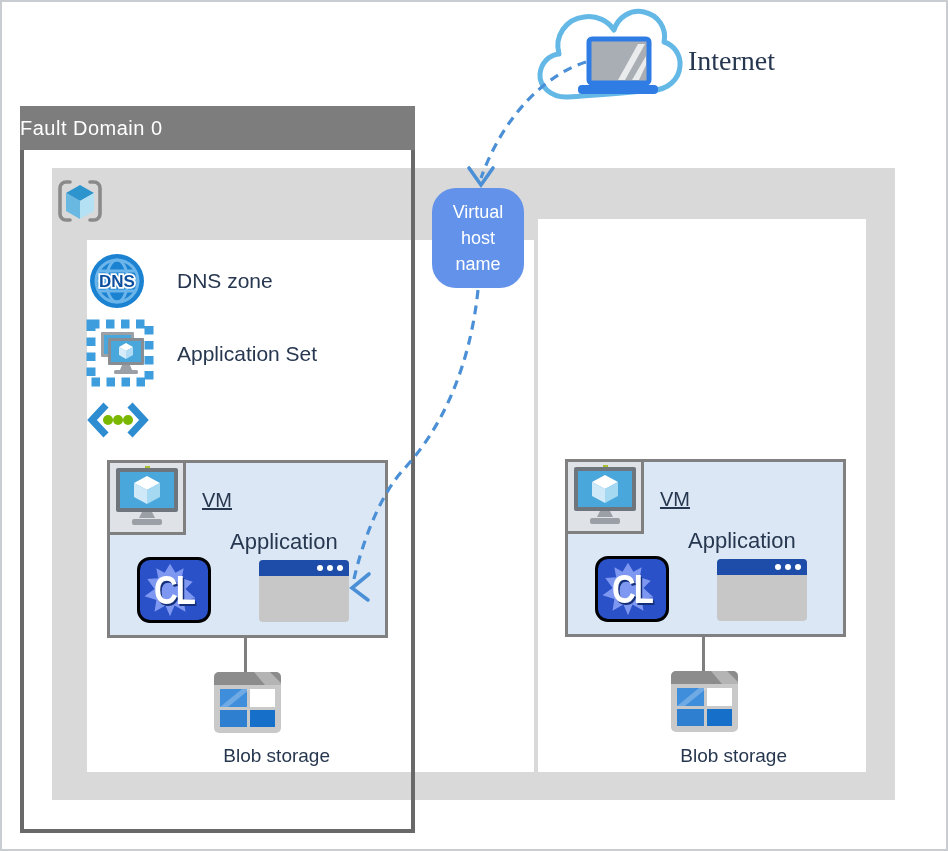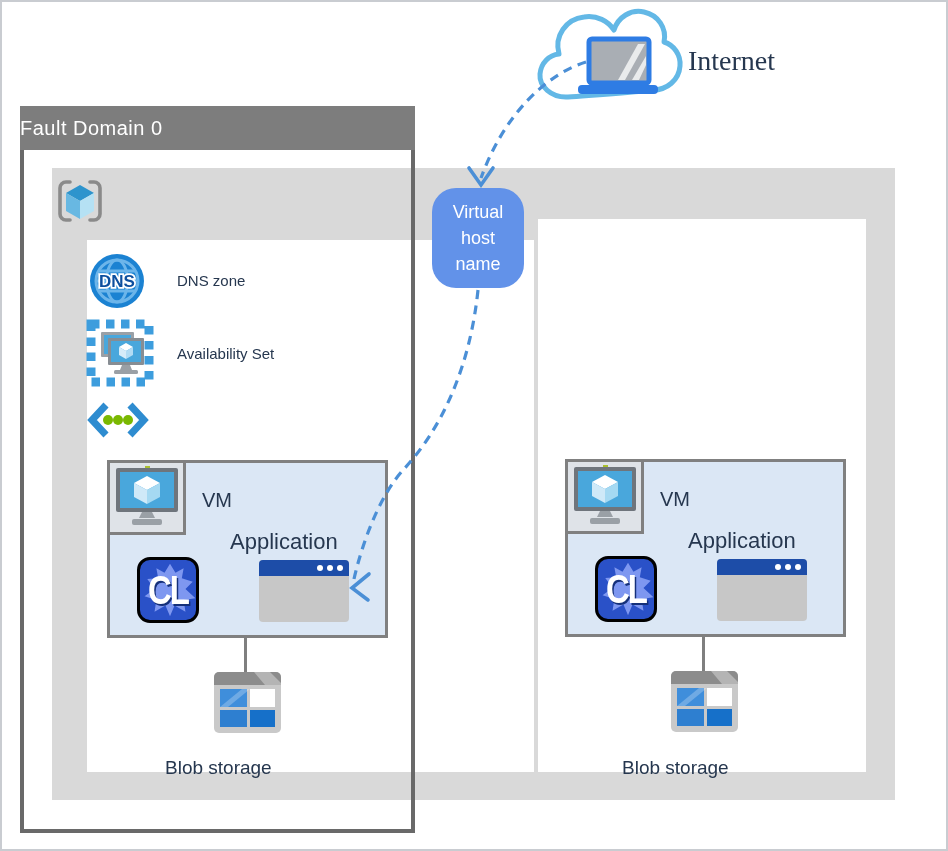--- a/index.html
+++ b/index.html
@@ -2,21 +2,21 @@
 <html><head>
 <meta charset="utf-8">
 <style>
   * { margin:0; padding:0; box-sizing:border-box; }
   body { background:#fff; font-family:"Liberation Sans", sans-serif; }
   #canvas {
     position:relative; width:948px; height:851px; background:#ffffff;
     border:2px solid #c9ccd1; overflow:hidden;
   }
   .abs { position:absolute; }
-  .lbl { position:absolute; color:#26374f; font-size:15px; line-height:26px; white-space:nowrap; }
+  .lbl { position:absolute; color:#26374f; font-size:21px; line-height:26px; white-space:nowrap; }
 
   
   .fd-box {
     position:absolute; top:104px; height:727px;
     border:4px solid #696969; background:transparent; z-index:3;
   }
   #fd0 { left:18px;  width:395px; }
   #fd1 { left:532px; width:396px; }
   .fd-header {
     position:absolute; left:-4px; top:-4px; right:-4px; height:44px;
@@ -36,43 +36,43 @@
     position:absolute; width:281px; height:178px;
     background:#dbe7f5; border:3px solid #808080; z-index:4;
   }
   #vmbox0 { left:105px; top:458px; }
   #vmbox1 { left:563px; top:457px; }
   .vm-tile {
     position:absolute; left:-3px; top:-3px; width:79px; height:75px;
     background:#dfe3e8; border:3px solid #808080;
     display:flex; align-items:center; justify-content:center;
   }
-  .vm-name  { position:absolute; left:92px;  top:22px; height:30px; font-size:20px; color:#26374f; display:flex; align-items:center; }
+  .vm-name  { position:absolute; left:92px;  top:22px; height:30px; font-size:20px; color:#26374f; display:flex; align-items:center;text-decoration:underline; }
   .app-name { position:absolute; left:120px; top:66px; width:150px; font-size:22px; color:#26374f; }
   .app-win  {
     position:absolute; left:149px; top:97px; width:90px; height:62px;
     background:#c7c7c7; border-radius:4px; overflow:hidden;
   }
   .app-bar  { height:16px; background:#1d4da8; display:flex; align-items:center; justify-content:flex-end; gap:4px; padding-right:6px; }
   .app-dot  { width:6px; height:6px; border-radius:50%; background:#ffffff; }
   .cl-icon {
-    position:absolute; left:27px; top:94px; width:62px; height:66px;
+    position:absolute; left:27px; top:94px; width:74px; height:66px;
     background:#2a51c8; border:3px solid #000000; border-radius:13px; overflow:hidden;
   }
   .cl-splat { position:absolute; left:0; top:0; }
   .cl-text  {
     position:absolute; left:0; top:0; width:100%; height:100%;
     display:flex; align-items:center; justify-content:center;
     color:#ffffff; font-size:33px; font-weight:800; letter-spacing:-2px;
     transform:scaleY(1.25); text-shadow:1.5px 1.5px 0 #15307a;
   }
 
   
   .vline { position:absolute; width:3px; background:#7f7f7f; z-index:4; }
-  .blob-label { position:absolute; width:165px; text-align:left; font-size:19px; color:#26374f; z-index:4;margin-top:12px; }
+  .blob-label { position:absolute; width:165px; text-align:right; font-size:19px; color:#26374f; z-index:4; }
 
   
   #vhn {
     position:absolute; left:430px; top:186px; width:92px; height:100px;
     background:#6292e9; border-radius:24px; z-index:5;
     display:flex; align-items:center; justify-content:center; text-align:center;
     color:#ffffff; font-size:18px; line-height:26px; padding:4px;
   }
 
   #overlay { position:absolute; left:0; top:0; z-index:6; pointer-events:none; }
@@ -129,21 +129,21 @@
     <rect x="15" y="13" width="33" height="25" rx="1" fill="#9aa0a6"></rect>
     <rect x="18" y="16" width="27" height="19" fill="#49a7dc"></rect>
     <rect x="22" y="19" width="36" height="27" rx="1" fill="#878d93"></rect>
     <rect x="25" y="22" width="30" height="21" fill="#49a7dc"></rect>
     <polygon points="40,24 47,28 40,32 33,28" fill="#ffffff"></polygon>
     <polygon points="33,28 40,32 40,40 33,36" fill="#d6ecf9"></polygon>
     <polygon points="47,28 47,36 40,40 40,32" fill="#b2dcf4"></polygon>
     <polygon points="36,46 44,46 46,51 34,51" fill="#9aa0a6"></polygon>
     <rect x="28" y="51" width="24" height="4" rx="1.5" fill="#9aa0a6"></rect>
   </svg>
-  <div class="lbl z4" style="left:175px; top:339px;">Availability Set</div>
+  <div class="lbl z4" style="left:175px; top:339px;">Application Set</div>
 
   <svg class="row-icon" style="left:84px; top:399px;" width="64" height="38" viewBox="0 0 64 38">
     <polyline points="20,4 6,19 20,34" fill="none" stroke="#2e8cd0" stroke-width="7"></polyline>
     <polyline points="44,4 58,19 44,34" fill="none" stroke="#2e8cd0" stroke-width="7"></polyline>
     <circle cx="22" cy="19" r="5" fill="#7ab800"></circle>
     <circle cx="32" cy="19" r="5" fill="#7ab800"></circle>
     <circle cx="42" cy="19" r="5" fill="#7ab800"></circle>
   </svg>
 
   <div class="vm-box" id="vmbox0">

